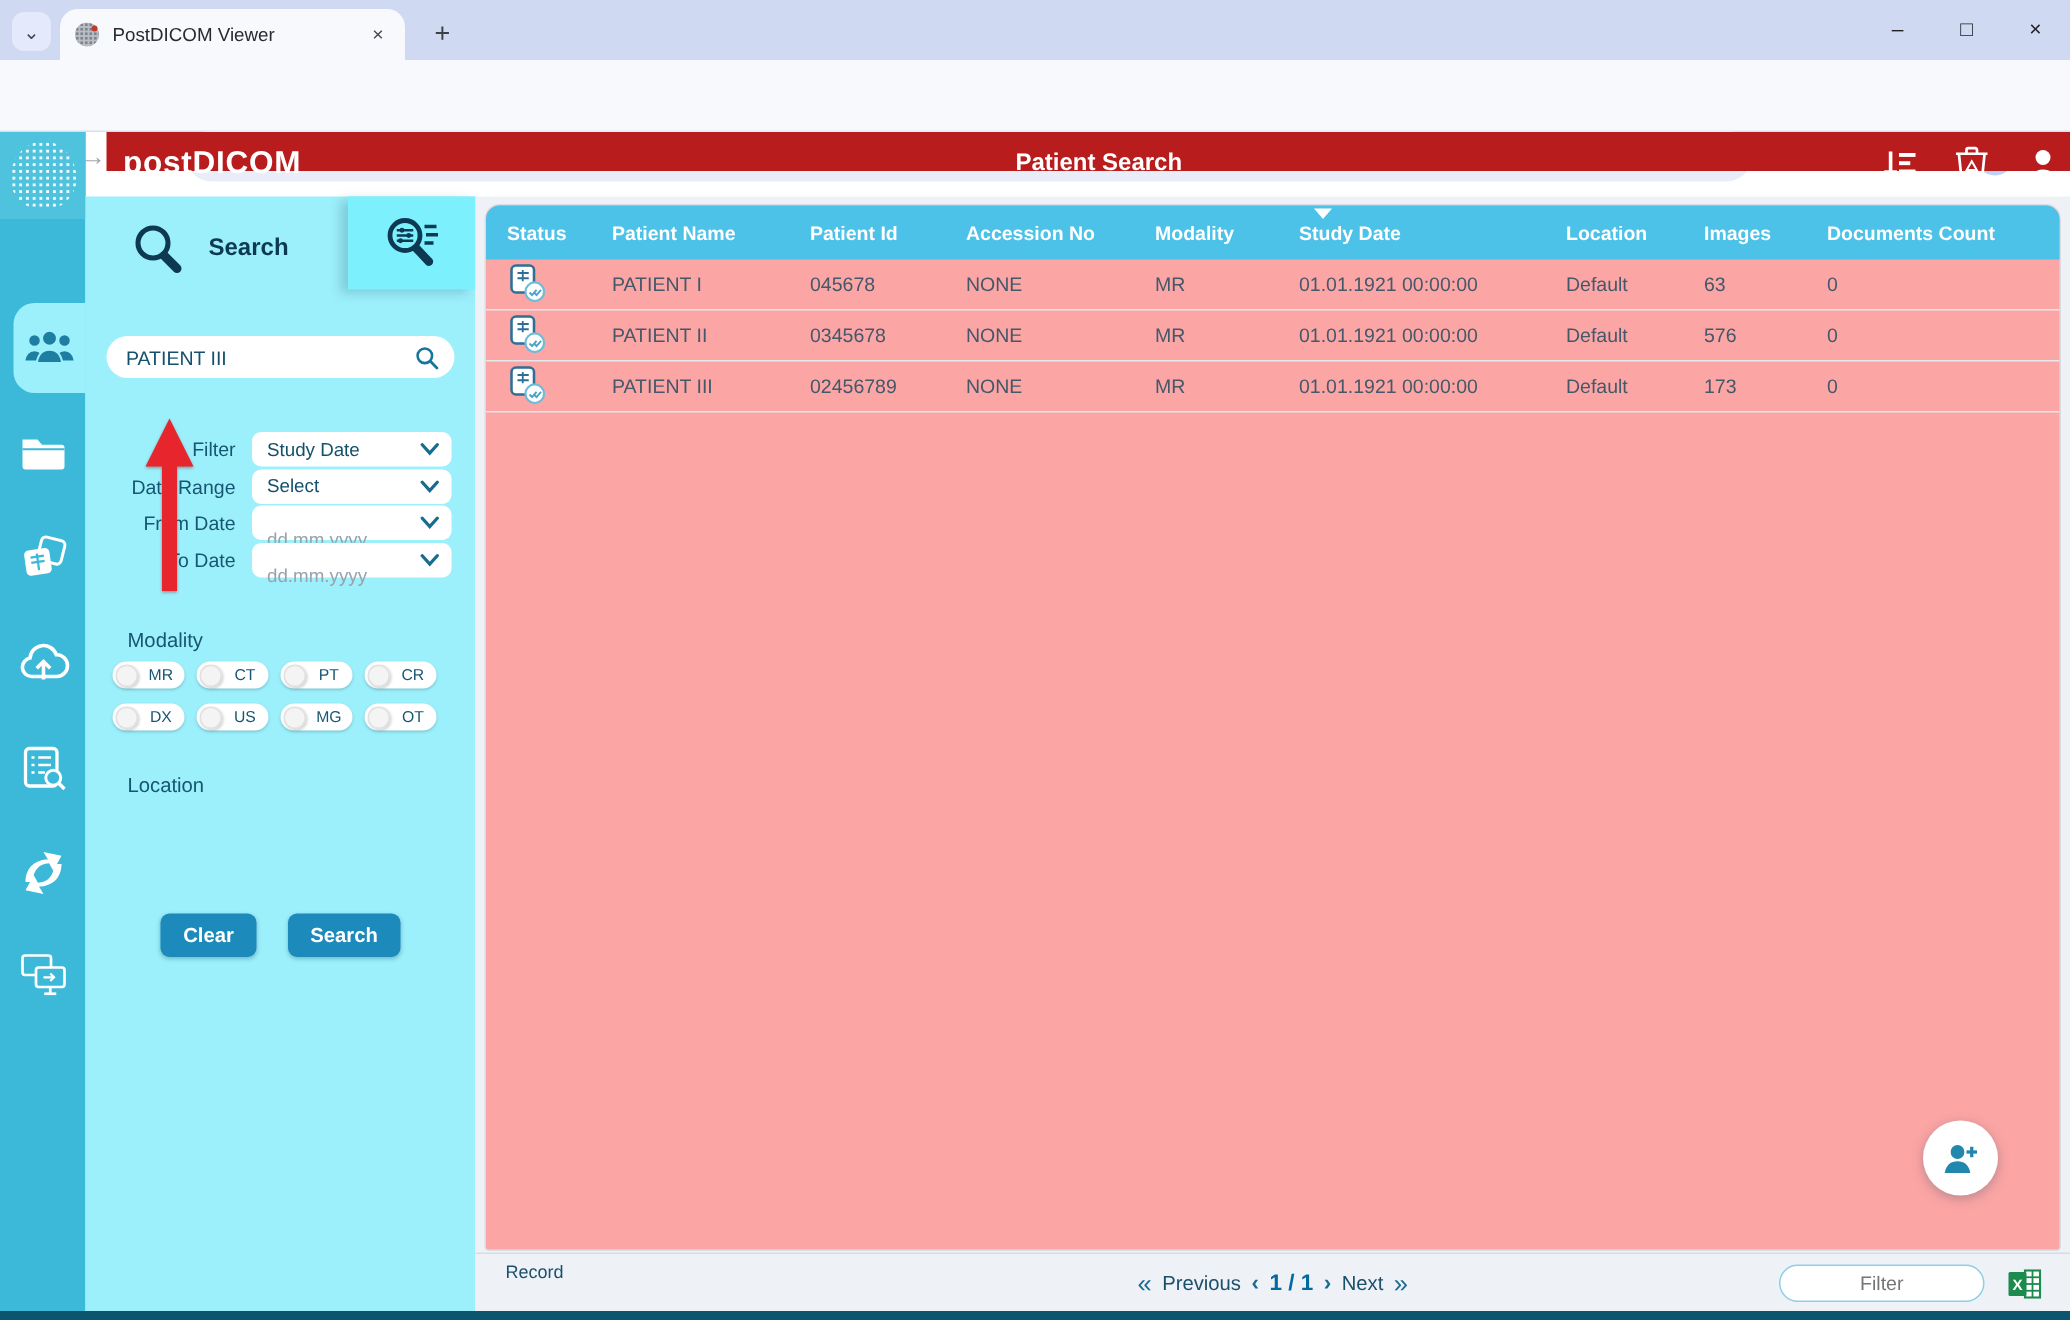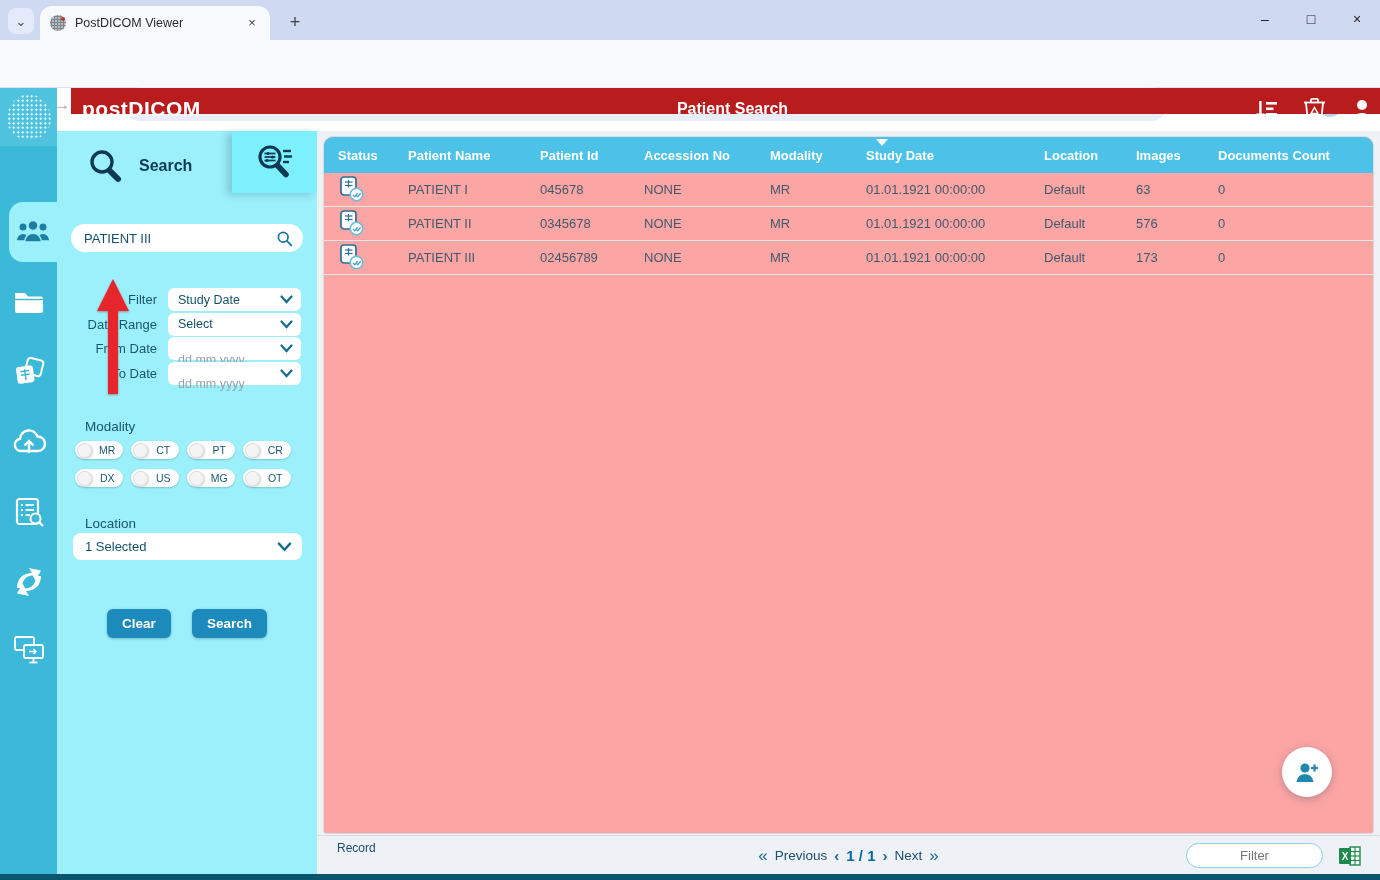--- a/index.html
+++ b/index.html
@@ -391,26 +391,20 @@
         <span class="knob"></span>
         <span class="plabel">MG</span>
       </div>
     <div class="pill">
         <span class="knob"></span>
         <span class="plabel">OT</span>
       </div>
   </div>
 
   <span class="sec-label" style="top:385px">Location</span>
-  <div class="loc-select">
-    <span class="val">1 Selected</span>
-    <svg width="15" height="10" viewBox="0 0 13 9">
-        <path d="M1.5 1.5 L6.5 7 L11.5 1.5" fill="none" stroke="#176d8f" stroke-width="2.2" stroke-linecap="round"></path>
-      </svg>
-  </div>
 
   <div class="btn-row">
     <button class="pbtn">Clear</button>
     <button class="pbtn">Search</button>
   </div>
 
   <svg class="red-arrow" width="38" height="120" viewBox="0 0 38 120">
     <polygon points="19,2 35,34 24,34 24,117 14,117 14,34 3,34" fill="#e7252d"></polygon>
   </svg>
 </div>

